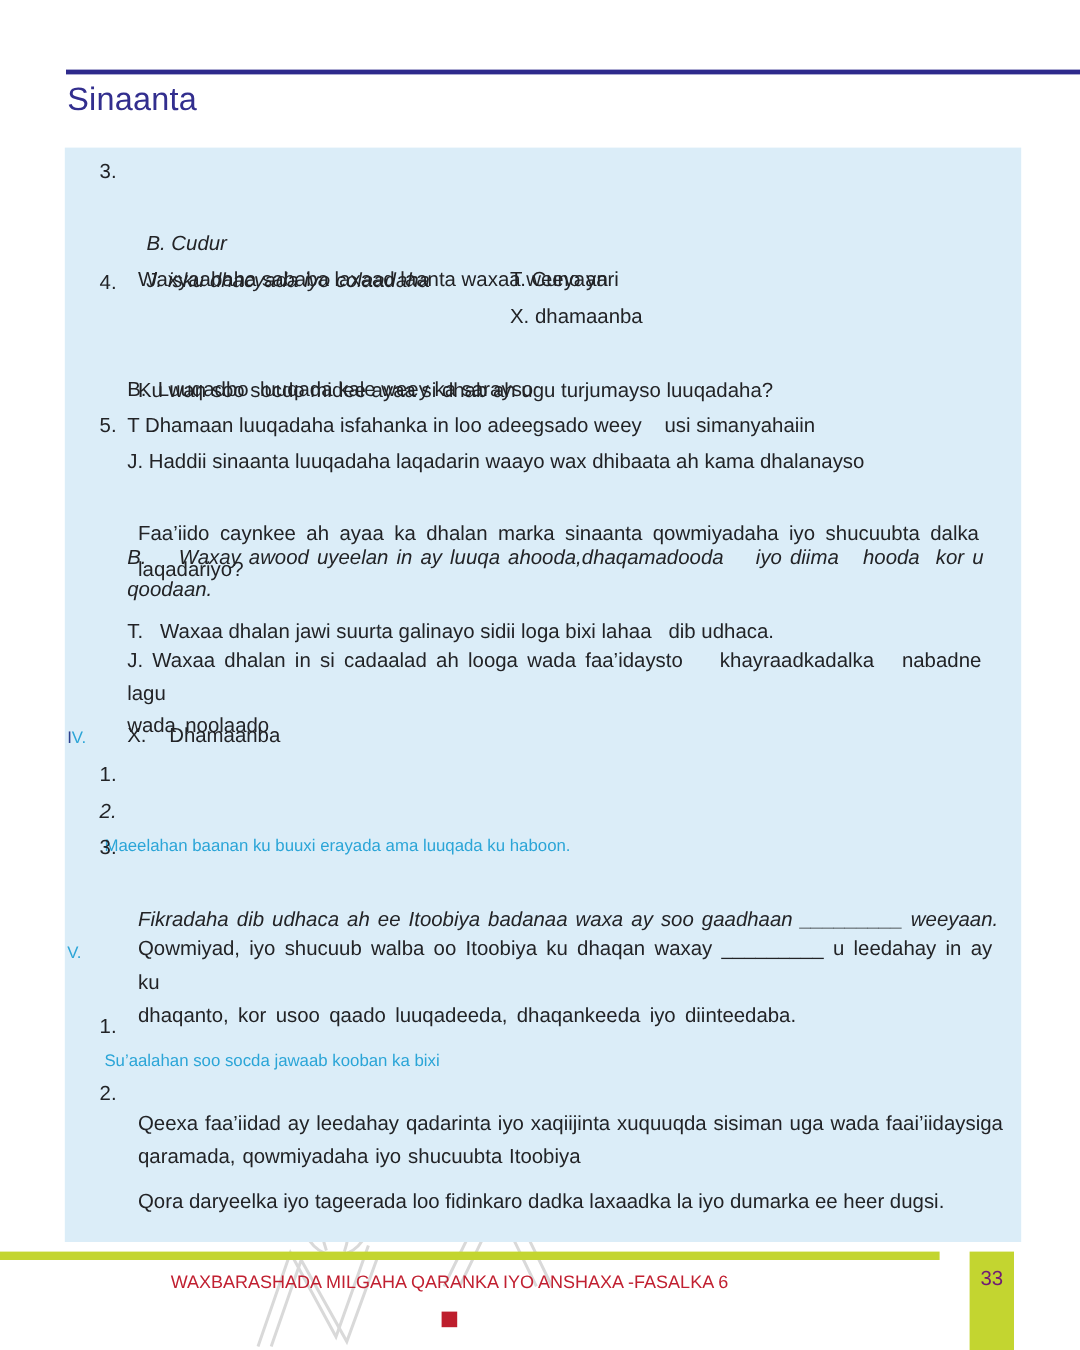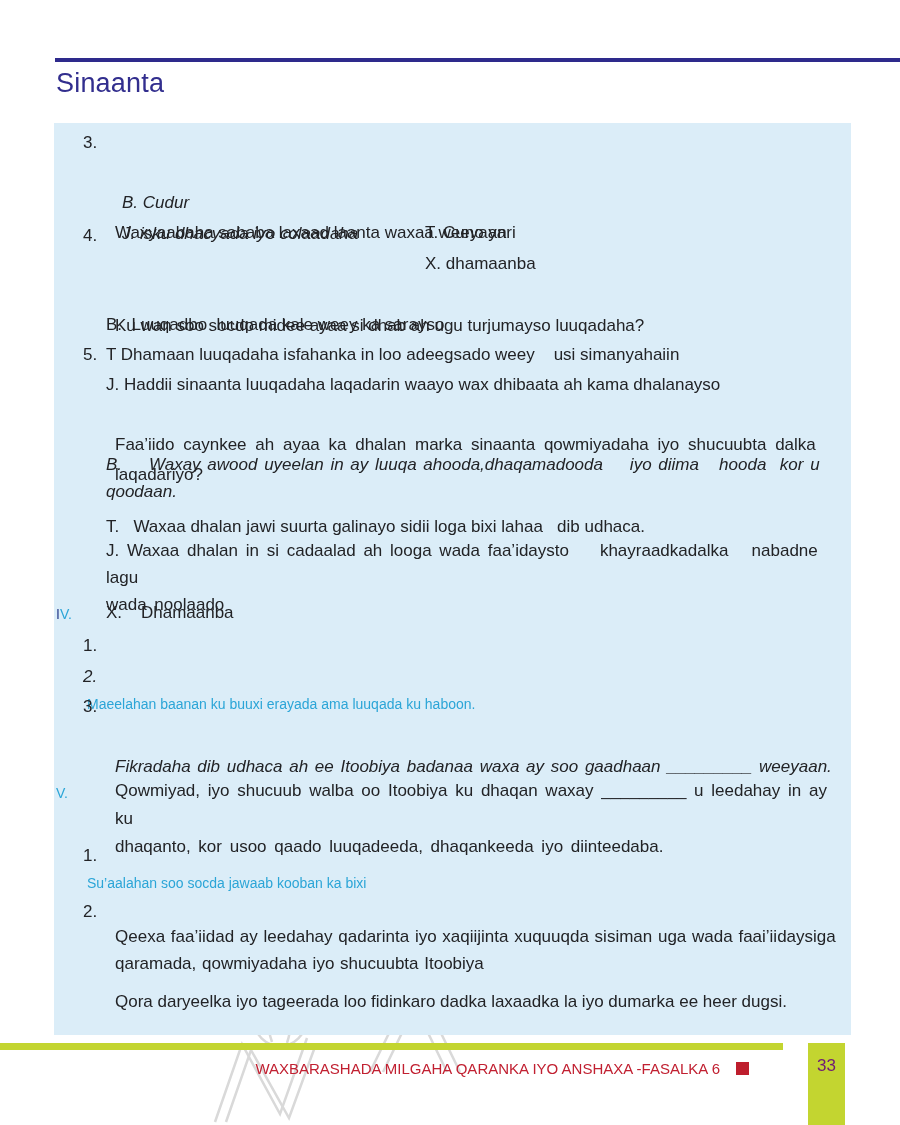--- a/index.html
+++ b/index.html
@@ -23,21 +23,21 @@
   .lh27{line-height:27px;}
   .lh28{line-height:28px;}
   .ws1{word-spacing:1px;} .ws2{word-spacing:2px;font-style:italic;} .ws3{word-spacing:3px;} .ws4{word-spacing:4px;}
   .heading{font-size:14px;color:#2ba5d7;}
   .roman{position:absolute;left:2px;top:0;}
   .roman .dark{color:#2b3f8e;}
   .htxt{display:block;margin-left:33px;}
   
   .footer-bar{position:absolute;left:0;top:1043px;width:783px;height:7px;background:#c3d530;z-index:3;}
   .edge-bar{position:absolute;left:808px;top:1043px;width:37px;height:82px;background:#c3d530;z-index:3;}
-  .footer-line{position:absolute;left:0;top:1060px;width:749px;z-index:4;display:flex;justify-content:flex-end;align-items:center;gap:16px;}
+  .footer-line{position:absolute;left:0;top:1060px;width:749px;z-index:4;display:flex;justify-content:flex-end;align-items:center;gap:16px;flex-direction:column;}
   .footer-text{color:#c12031;font-size:15px;letter-spacing:0;white-space:nowrap;}
   .footer-square{width:13px;height:13px;background:#be1e2d;display:inline-block;}
   .page-num{position:absolute;left:808px;top:1056px;width:37px;text-align:center;z-index:4;color:#701a75;font-size:17px;}
 </style>
 </head>
 <body>
 
 <div class="top-rule"></div>
 <div class="page-title">Sinaanta</div>
 

